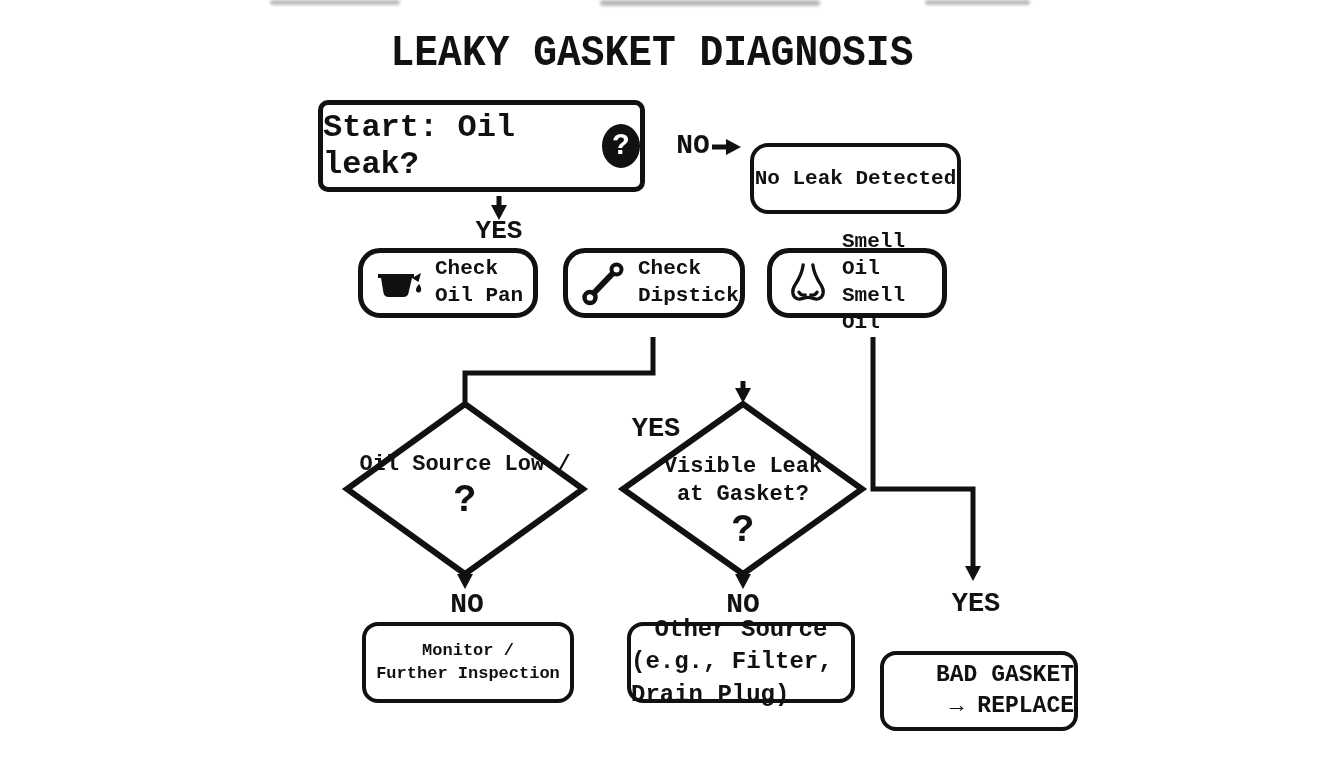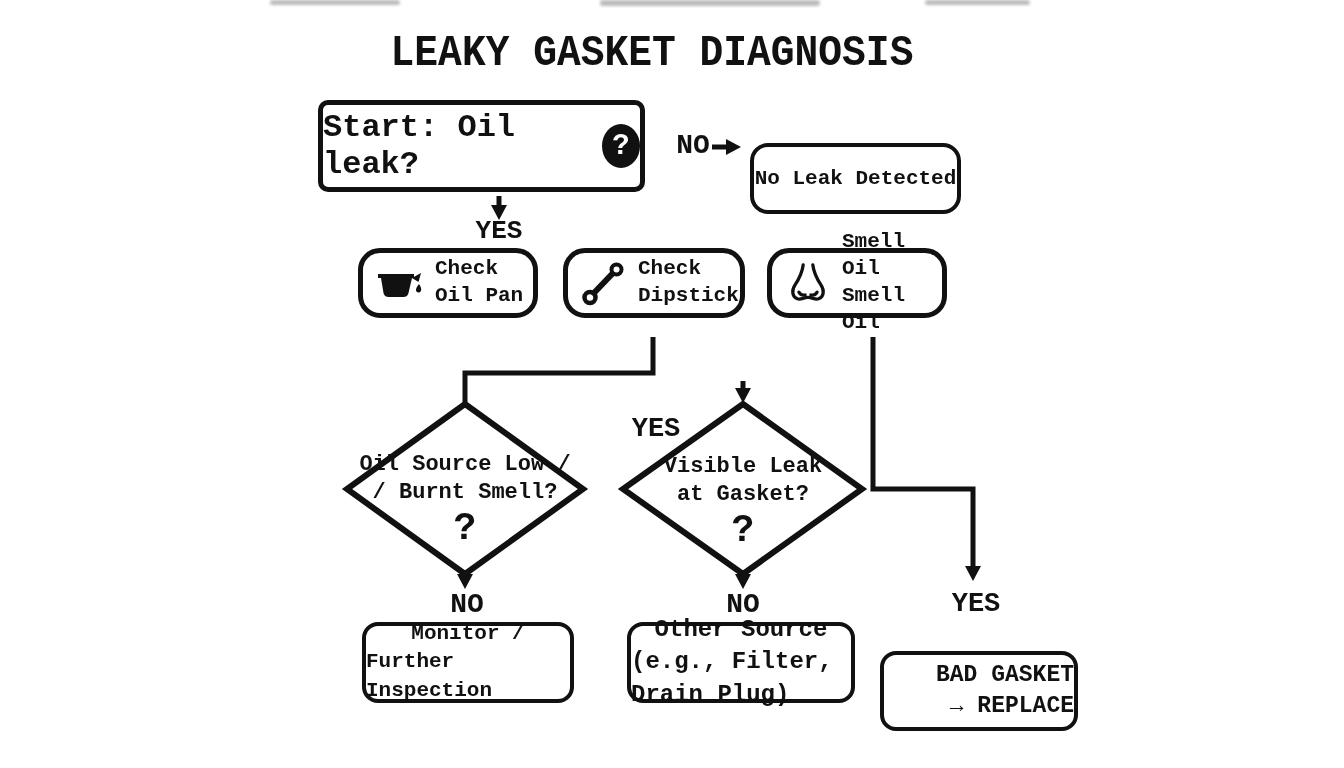--- a/index.html
+++ b/index.html
@@ -18,21 +18,21 @@
   .node{
     box-sizing:border-box;border:5px solid #111;border-radius:10px;background:#fff;
     display:flex;align-items:center;justify-content:center;font-weight:bold;
   }
   .start-box{left:318px;top:100px;width:327px;height:92px;font-size:32px;gap:13px;}
   .qcircle{width:44px;height:44px;border-radius:50%;background:#111;color:#fff;
     display:flex;align-items:center;justify-content:center;font-size:29px;font-weight:bold;line-height:1;}
   .noleak-box{left:750px;top:112px;width:211px;height:71px;border-width:4px;border-radius:18px;font-size:21px;margin-top:31px;}
   .check-box{top:248px;height:70px;border-width:5px;border-radius:22px;justify-content:flex-start;padding-left:13px;gap:11px;}
   .check-text{display:flex;flex-direction:column;line-height:1.28;font-size:21px;text-align:left;}
-  .result-box{border-width:4px;border-radius:16px;flex-direction:column;line-height:1.35;font-size:21px;}
+  .result-box{border-width:4px;border-radius:16px;flex-direction:column;line-height:1.35;font-size:17px;}
   
   .edge-label{font-weight:bold;white-space:nowrap;text-align:center;}
   .lbl-no-top{left:668px;top:130px;width:50px;font-size:28px;}
   .lbl-yes-top{left:469px;top:216px;width:60px;font-size:26px;}
   .lbl-yes-mid{left:620px;top:414px;width:72px;font-size:27px;}
   .lbl-no-d1{left:437px;top:589px;width:60px;font-size:28px;}
   .lbl-no-d2{left:713px;top:589px;width:60px;font-size:28px;}
   .lbl-yes-right{left:943px;top:589px;width:66px;font-size:27px;}
   
   .diamond-text{width:234px;text-align:center;font-weight:bold;font-size:22px;line-height:1.28;}
@@ -134,21 +134,20 @@
       </svg>
     </span>
     <span class="check-text">
       <span>Smell Oil</span>
       <span>Smell Oil</span>
     </span>
   </div>
 
   <div class="abs diamond-text d1-text">
     <div>Oil Source Low /</div>
-    <div>/ Burnt Smell?</div>
     <div class="mark">?</div>
   </div>
 
   <div class="abs edge-label lbl-yes-mid">YES</div>
   <div class="abs diamond-text d2-text">
     <div>Visible Leak</div>
     <div>at Gasket?</div>
     <div class="mark">?</div>
   </div>
 

